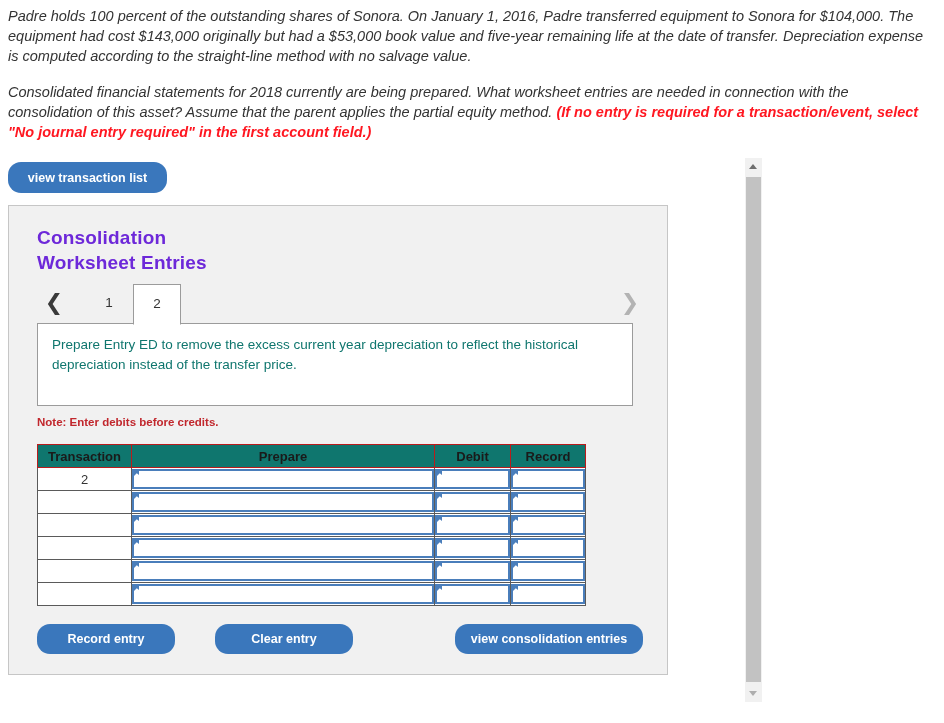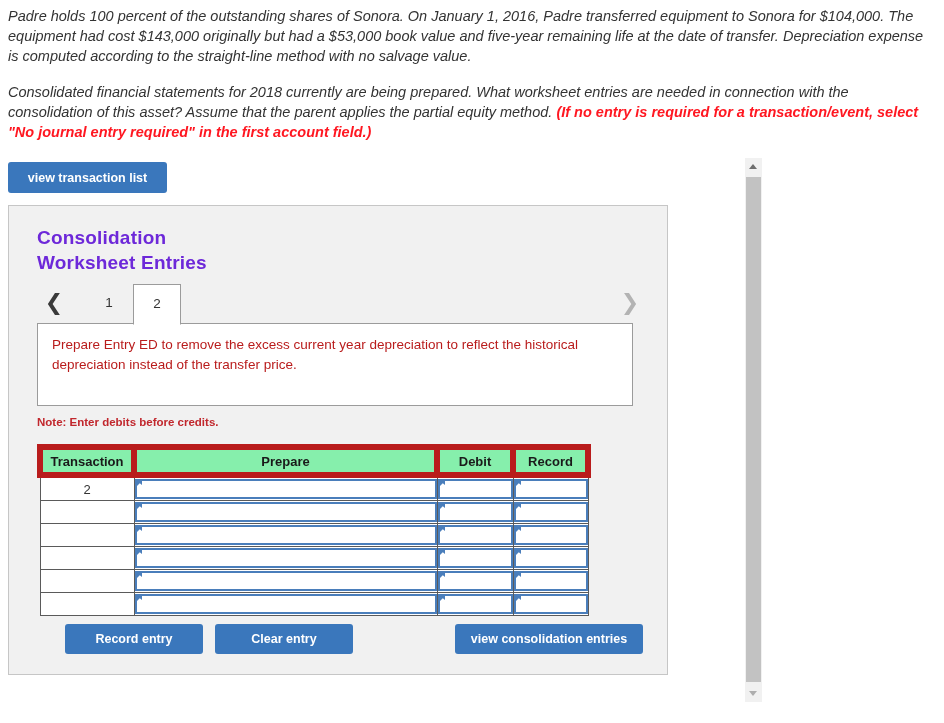--- a/index.html
+++ b/index.html
@@ -34,21 +34,21 @@
     color: #ff1721;
     font-weight: bold;
   }
 
   
   .btn {
     display: inline-block;
     background: #3a77bc;
     color: #ffffff;
     border: none;
-    border-radius: 3px;
+    border-radius: 13px;
     font-family: "Liberation Sans", sans-serif;
     font-size: 12.5px;
     font-weight: bold;
     text-align: center;
     cursor: pointer;
     padding: 0;
     line-height: normal;
   }
   .btn-transaction-list {
     position: absolute;
@@ -141,43 +141,43 @@
     box-sizing: border-box;
     z-index: 2;
   }
   .instruction-text {
     position: absolute;
     left: 14px;
     top: 11px;
     width: 540px;
     font-size: 13.5px;
     line-height: 20px;
-    color: #b91c1c;
+    color: #0f766e;
   }
 
   .note {
     position: absolute;
     left: 28px;
     top: 210px;
     font-size: 11.5px;
     font-weight: bold;
     color: #c1272d;
   }
 
   
   .jtable {
     position: absolute;
     left: 28px;
     top: 238px;
     border-collapse: collapse;
     table-layout: fixed;
   }
   .jtable th {
-    background: #86efac;
-    border: 6px solid #b91c1c;
+    background: #0f766e;
+    border: 1px solid #b91c1c;
     font-size: 13px;
     font-weight: bold;
     color: #1a1a1a;
     height: 22px;
     padding: 0;
     text-align: center;
   }
   .jtable td {
     border: 1px solid #5a5a5a;
     background: #ffffff;
@@ -229,21 +229,20 @@
     border-color: #4a7ebb transparent transparent transparent;
   }
 
   
   .btn-record {
     position: absolute;
     left: 28px;
     top: 418px;
     width: 138px;
     height: 30px;
-    margin-left: 28px;
   }
   .btn-clear {
     position: absolute;
     left: 206px;
     top: 418px;
     width: 138px;
     height: 30px;
   }
   .btn-view-consolidation {
     position: absolute;

